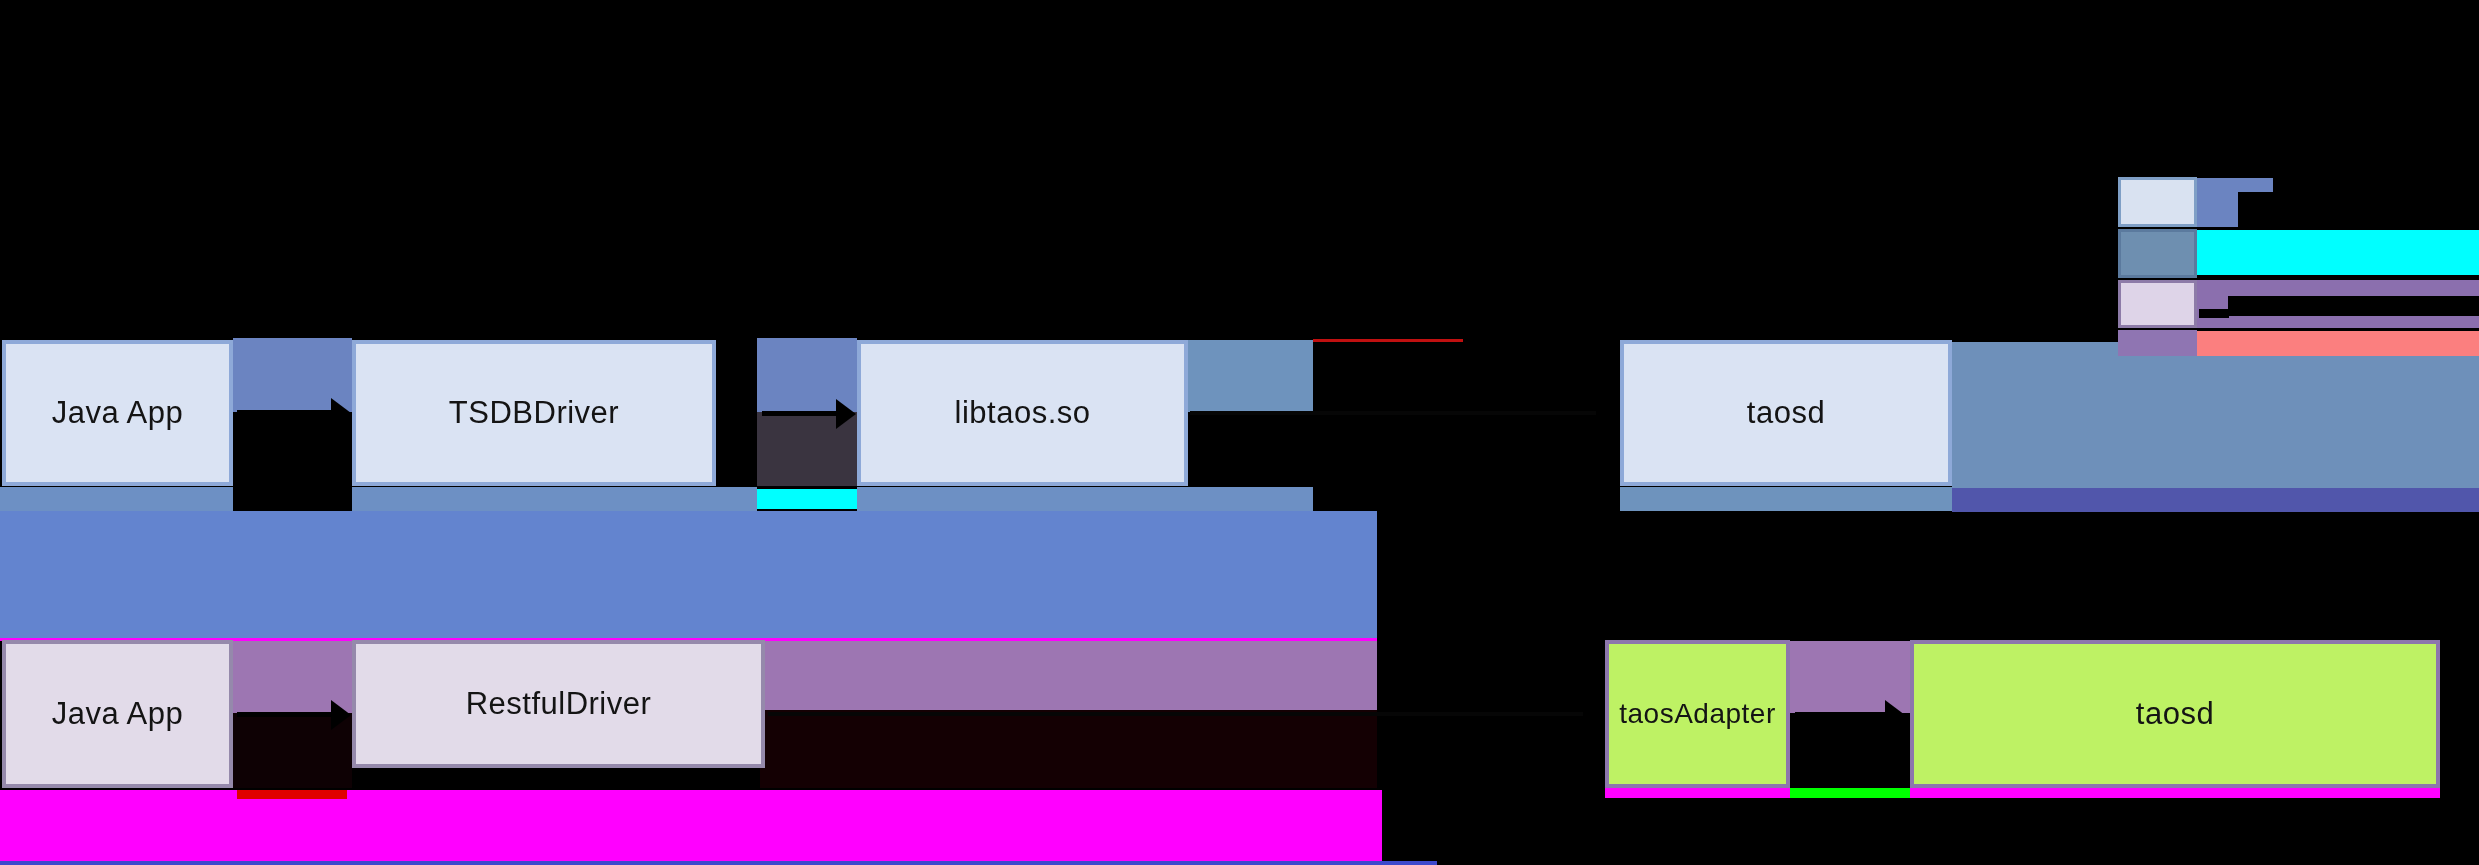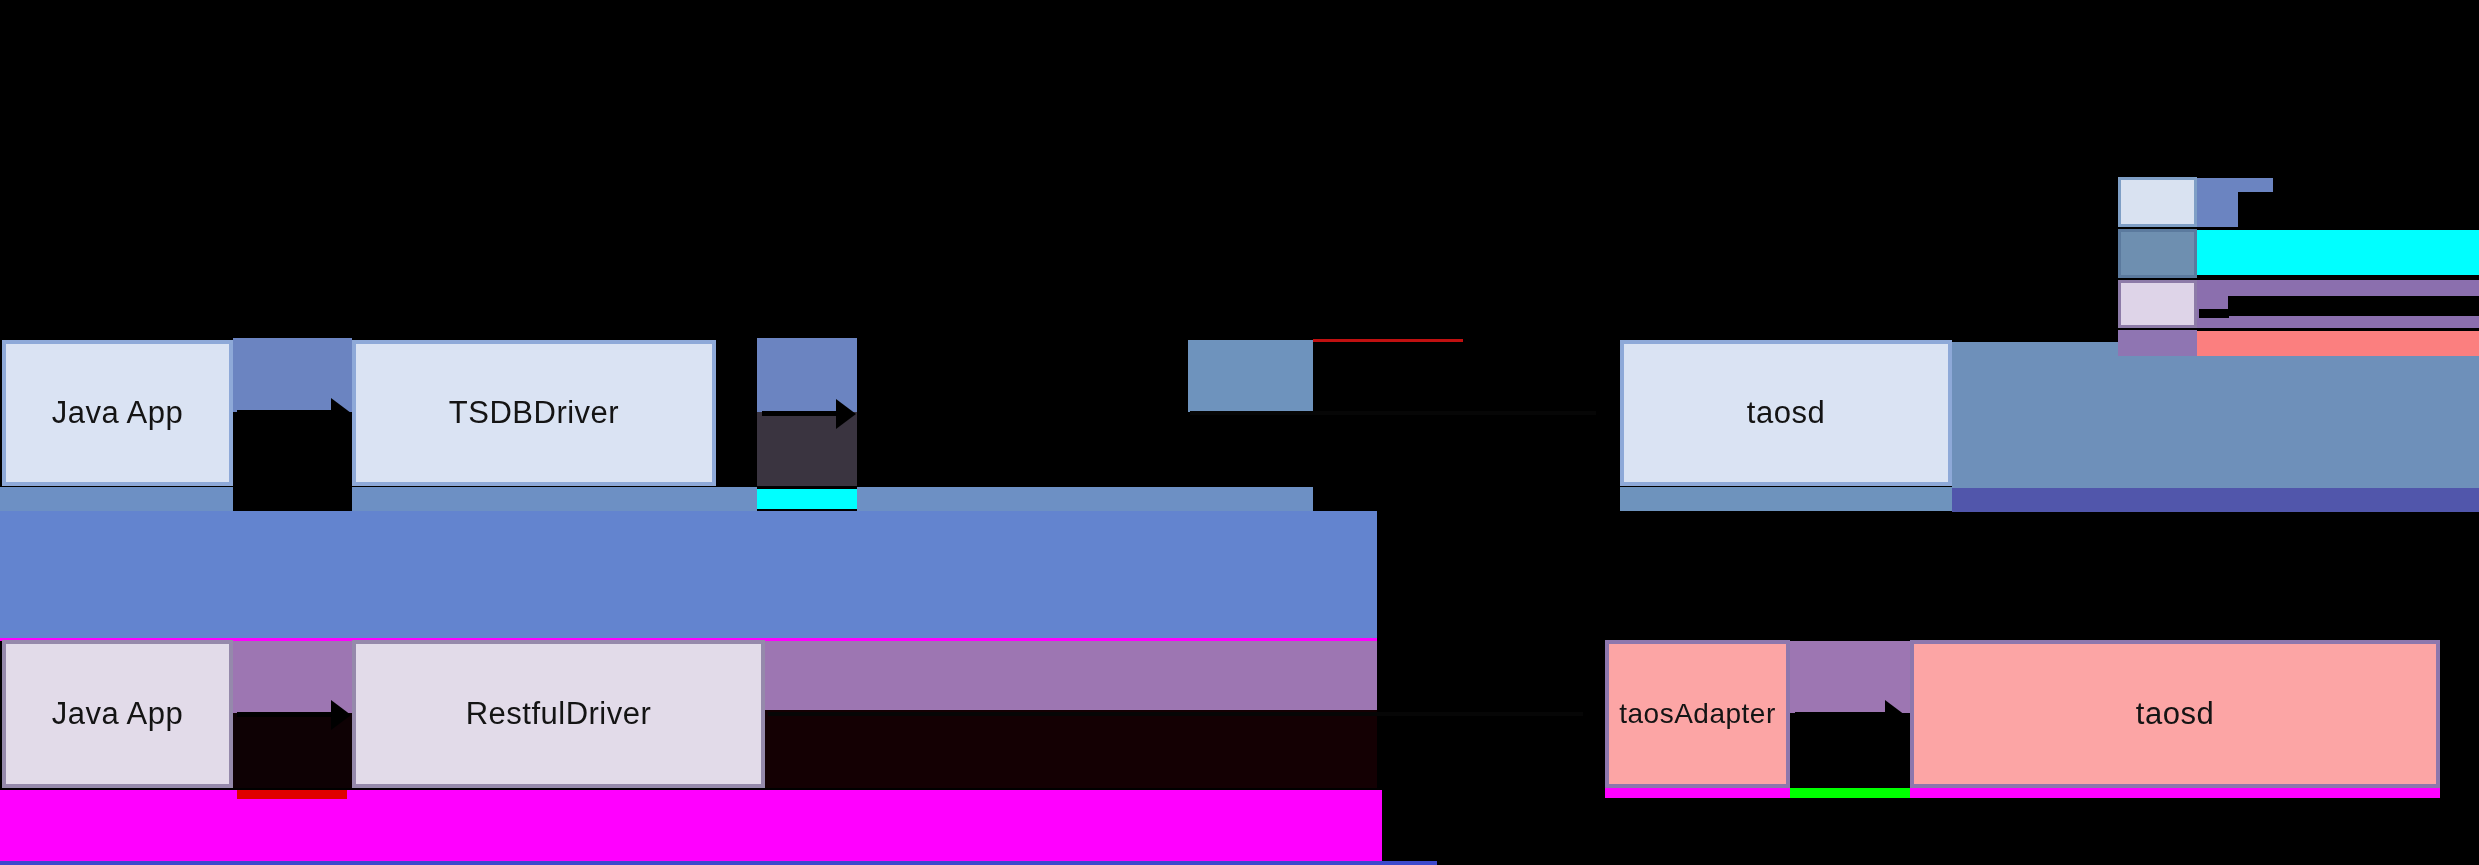--- a/index.html
+++ b/index.html
@@ -13,21 +13,21 @@
   .abs{position:absolute;}
   .node{
     position:absolute;
     display:flex;align-items:center;justify-content:center;
     box-sizing:border-box;
     font-size:31px;color:#141414;
     letter-spacing:0.5px;
   }
   .node-light{background:#dae3f3;border:4px solid #8ea9d8;}
   .node-lav{background:#e2dbe9;border:4px solid #9589ab;}
-  .node-lav2{background:#fca5a5;border:4px solid #8d77ad;}
+  .node-lav2{background:#bef264;border:4px solid #8d77ad;}
   .arrow-line{position:absolute;background:#000;}
   .arrow-line.faint{background:#060606;}
   .arrow-head{
     position:absolute;width:0;height:0;
     border-top:15px solid transparent;
     border-bottom:15px solid transparent;
     border-left:20px solid #000;
   }
   .swatch{position:absolute;box-sizing:border-box;}
 </style>
@@ -66,28 +66,31 @@
   <div class="abs" style="left:1605px;top:788px;width:185px;height:10px;background:#ff00ff;"></div>
   <div class="abs" style="left:1790px;top:788px;width:120px;height:10px;background:#00ff00;"></div>
   <div class="abs" style="left:1910px;top:788px;width:530px;height:10px;background:#ff00ff;"></div>
 
   <div class="node node-light" style="left:2px;top:340px;width:231px;height:146px;">
     <span>Java App</span>
   </div>
   <div class="node node-light" style="left:352px;top:340px;width:364px;height:146px;">
     <span>TSDBDriver</span>
   </div>
+  <div class="node node-light" style="left:857px;top:340px;width:331px;height:146px;">
+    <span>libtaos.so</span>
+  </div>
   <div class="node node-light" style="left:1620px;top:340px;width:332px;height:146px;">
     <span>taosd</span>
   </div>
 
   <div class="node node-lav" style="left:2px;top:640px;width:231px;height:148px;">
     <span>Java App</span>
   </div>
-  <div class="node node-lav" style="left:352px;top:640px;width:413px;height:148px;">
+  <div class="node node-lav" style="left:352px;top:640px;width:413px;height:128px;">
     <span>RestfulDriver</span>
   </div>
   <div class="node node-lav2" style="left:1605px;top:640px;width:185px;height:148px;font-size:28px;">
     <span>taosAdapter</span>
   </div>
   <div class="node node-lav2" style="left:1910px;top:640px;width:530px;height:148px;">
     <span>taosd</span>
   </div>
 
   <div class="arrow-line" style="left:237px;top:410px;width:96px;height:5px;"></div>

